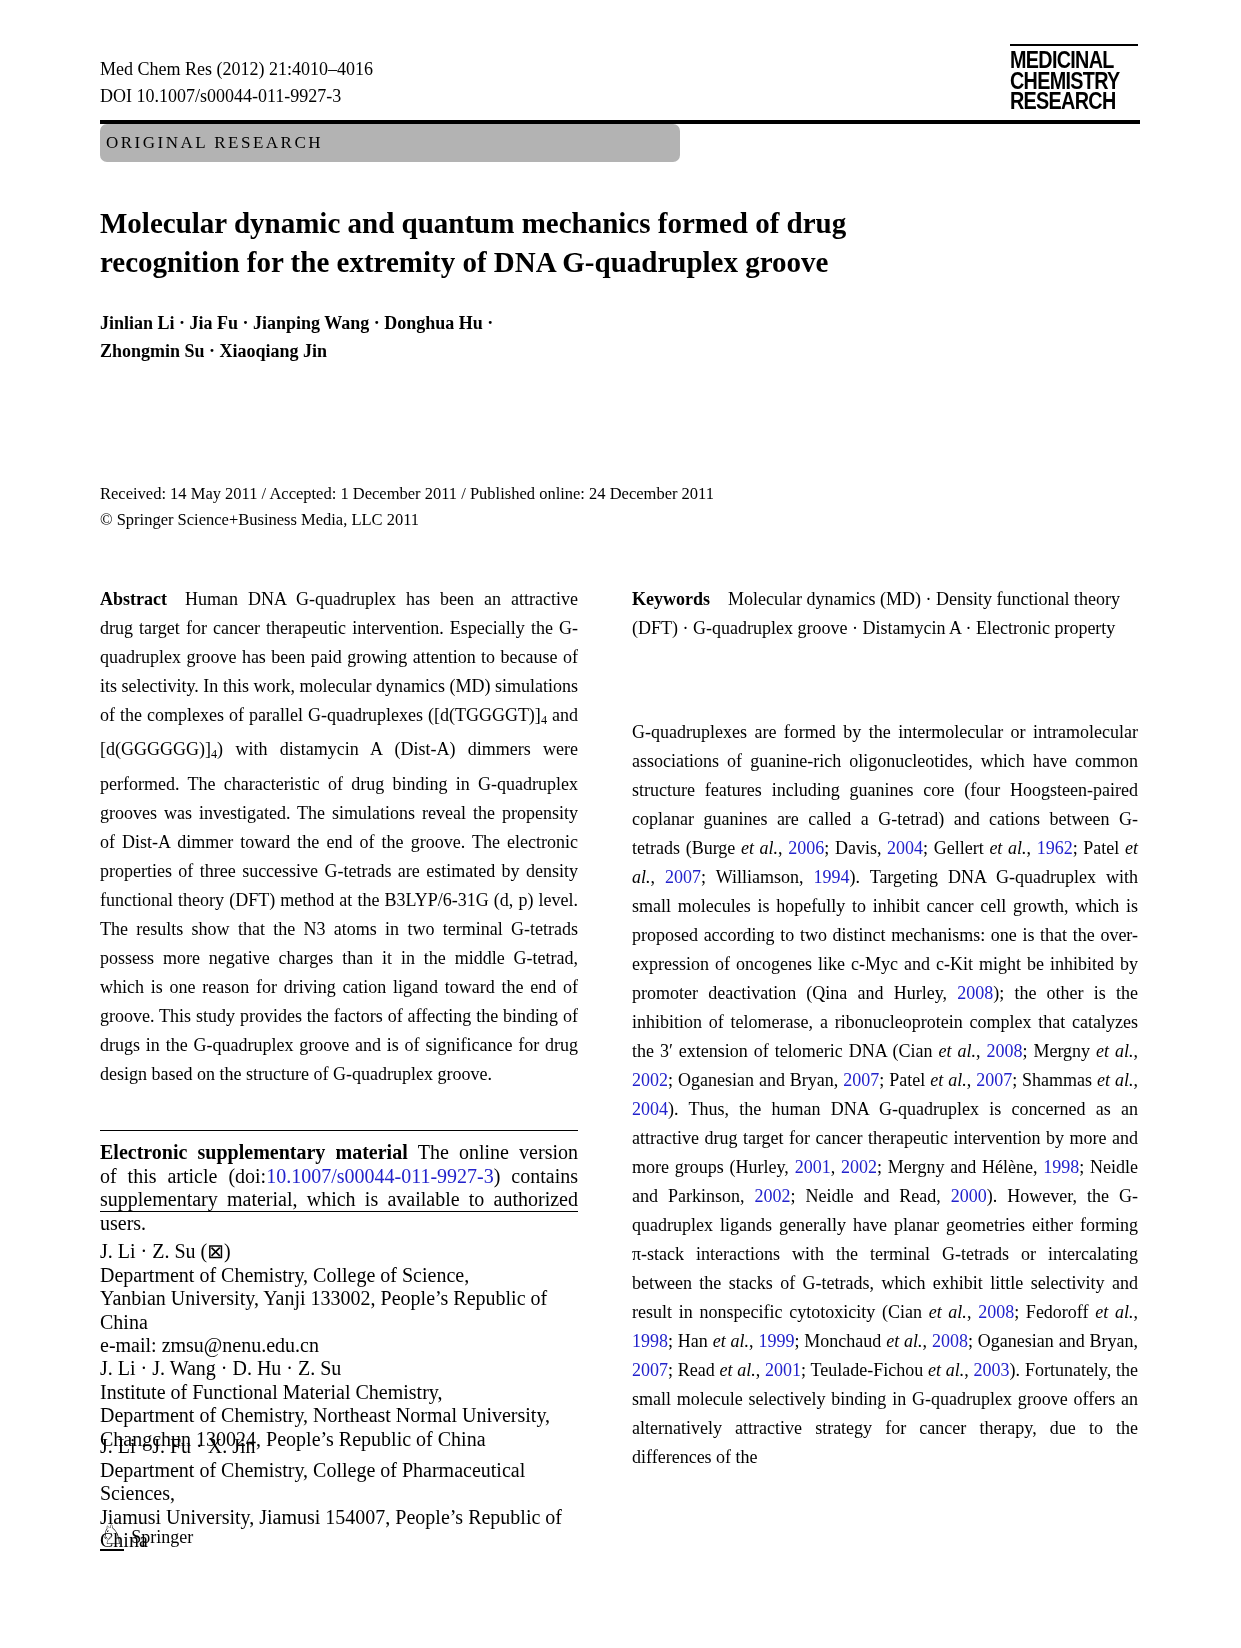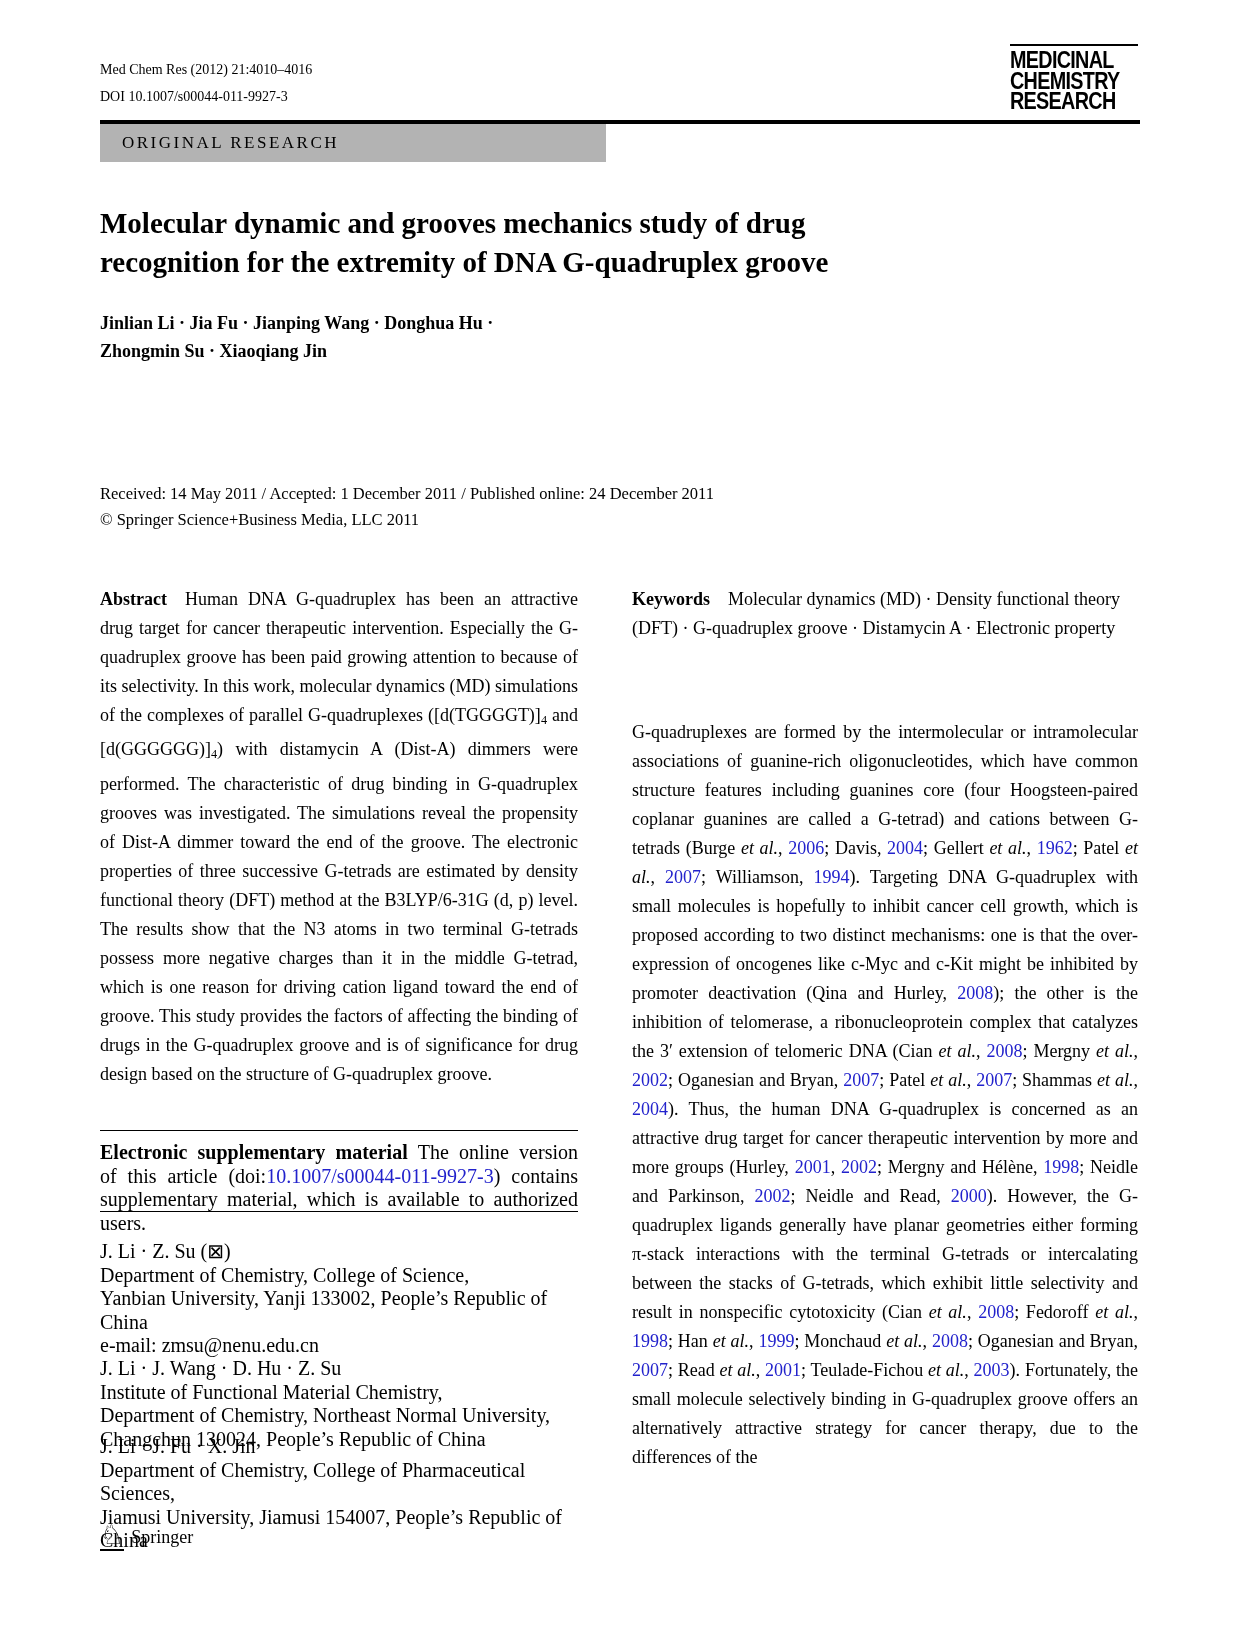--- a/index.html
+++ b/index.html
@@ -1,33 +1,33 @@
 <!DOCTYPE html>
 <html style="--link: #2222cc; --band: #b3b3b3;"><head>
 <meta charset="utf-8">
 <style>
   :root { --link:#2222cc; --band:#b3b3b3; }
   html,body { margin:0; padding:0; background:#ffffff; }
   .page {
     position:relative; width:1241px; height:1648px; background:#ffffff;
     font-family:"Liberation Serif", serif; color:#000; overflow:hidden;
   }
-  .hdr-left { position:absolute; left:100px; top:56px; font-size:14px; line-height:27px; }
+  .hdr-left { position:absolute; left:100px; top:56px; font-size:18px; line-height:27px; }
   .logo { position:absolute; left:1010px; top:44px; width:128px; }
   .logo-rule { border-top:2.5px solid #000; margin-bottom:4px; }
   .logo-text {
     font-family:"Liberation Sans", sans-serif; font-weight:bold; font-size:23px;
     line-height:20.5px; letter-spacing:-0.8px; transform:scaleX(0.86);
     transform-origin:left top; white-space:pre-line;
   }
   .main-rule { position:absolute; left:100px; top:120px; width:1040px; height:4px; background:#000; }
   .band {
-    position:absolute; left:100px; top:124px; width:506px; height:38px; background:var(--band);
-    display:flex; align-items:center; padding-left:22px; box-sizing:border-box;
-    font-size:17px; letter-spacing:2.5px;
+    position:absolute; left:100px; top:124px; width:580px; height:38px; background:var(--band);
+    display:flex; align-items:center; padding-left:6px; box-sizing:border-box;
+    font-size:17px; letter-spacing:2.5px;border-radius:7px;
   }
   .title {
     position:absolute; left:100px; top:204px; width:1000px;
     font-size:29px; font-weight:bold; line-height:39px; white-space:pre-line;
   }
   .authors {
     position:absolute; left:100px; top:310px;
     font-size:18px; font-weight:bold; line-height:27.5px; white-space:pre-line;
   }
   .history { position:absolute; left:100px; top:481px; font-size:16.5px; line-height:26px; }
@@ -69,21 +69,21 @@
 CHEMISTRY
 RESEARCH</div>
   </div>
 
   <div class="main-rule"></div>
 
   <div class="band">
     <span>ORIGINAL RESEARCH</span>
   </div>
 
-  <h1 class="title" style="margin:0;">Molecular dynamic and grooves mechanics study of drug
+  <h1 class="title" style="margin:0;">Molecular dynamic and quantum mechanics formed of drug
 recognition for the extremity of DNA G-quadruplex groove</h1>
 
   <div class="authors">Jinlian Li · Jia Fu · Jianping Wang · Donghua Hu ·
 Zhongmin Su · Xiaoqiang Jin</div>
 
   <div class="history">
     <div>Received: 14 May 2011 / Accepted: 1 December 2011 / Published online: 24 December 2011</div>
     <div>© Springer Science+Business Media, LLC 2011</div>
   </div>
 

